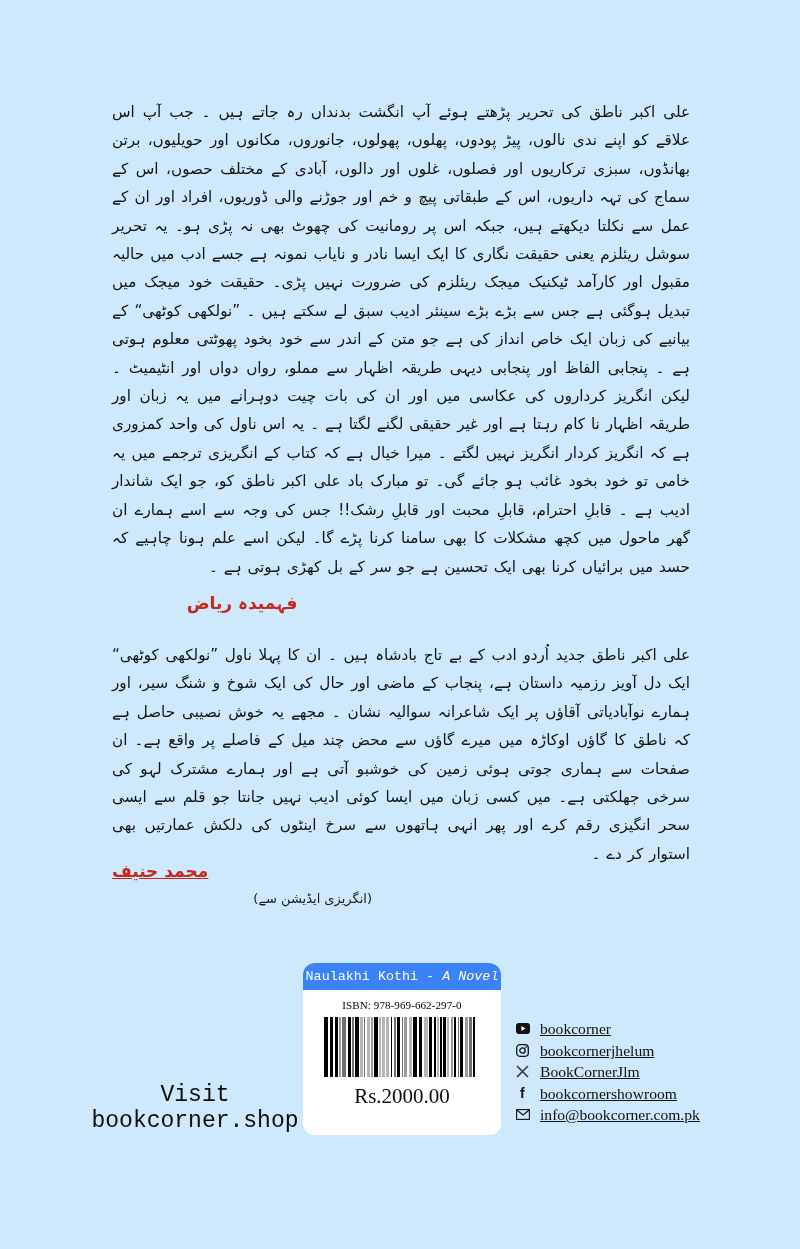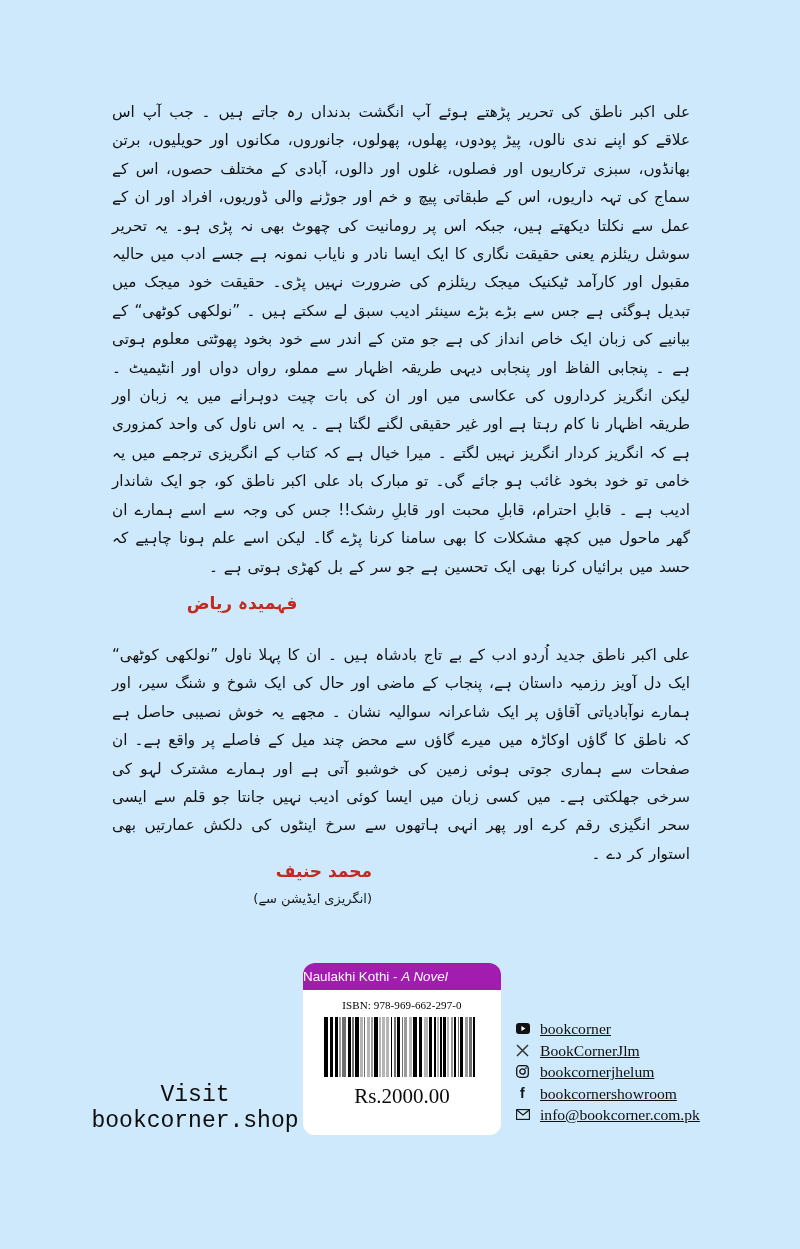--- a/index.html
+++ b/index.html
@@ -63,22 +63,23 @@
     top: 592px;
     width: 260px;
     text-align: center;
     direction: rtl;
   }
 
   #attribution-two {
     left: 112px;
     top: 860px;
     width: 260px;
-    text-align: right;
-    direction: rtl;
+    text-align: left;
+    direction: rtl;
+    text-decoration: underline;
   }
 
   .attribution-note {
     position: absolute;
     left: 112px;
     top: 889px;
     width: 260px;
     direction: rtl;
     text-align: right;
     color: #17181a;
@@ -114,26 +115,26 @@
     top: 963px;
     width: 198px;
     height: 172px;
     background: #ffffff;
     border-radius: 12px;
     overflow: hidden;
     box-sizing: border-box;
   }
   .barcode-title {
     height: 27px;
-    background: #a21caf;
+    background: #3b82f6;
     color: #ffffff;
-    font-family: Liberation Sans, sans-serif;
+    font-family: Liberation Mono, monospace;
     font-size: 13.4px;
     line-height: 27px;
-    text-align: left;
+    text-align: center;
     white-space: nowrap;
   }
   .barcode-title em {
     font-style: italic;
   }
   .barcode-body {
     background: #ffffff;
     height: 145px;
     position: relative;
   }
@@ -315,37 +316,37 @@
           <svg width="14" height="11" viewBox="0 0 14 11">
             <rect x="0" y="0" width="14" height="11" rx="3" fill="#111"></rect>
             <polygon points="5.4,3 9.4,5.5 5.4,8" fill="#fff"></polygon>
           </svg>
         </span>
         <span class="social-text">bookcorner</span>
       </div>
       <div class="social-row">
         <span class="social-icon">
           <svg width="13" height="13" viewBox="0 0 13 13">
-            <path d="M1 1 L12 12 M12 1 L1 12" stroke="#333" stroke-width="1.5" fill="none"></path>
-          </svg>
-        </span>
-        <span class="social-text">BookCornerJlm</span>
-      </div>
-      <div class="social-row">
-        <span class="social-icon">
-          <svg width="13" height="13" viewBox="0 0 13 13">
             <rect x="0.7" y="0.7" width="11.6" height="11.6" rx="3.2" fill="none" stroke="#111" stroke-width="1.3"></rect>
             <circle cx="6.5" cy="6.5" r="2.7" fill="none" stroke="#111" stroke-width="1.3"></circle>
             <circle cx="10" cy="3" r="0.85" fill="#111"></circle>
           </svg>
         </span>
         <span class="social-text">bookcornerjhelum</span>
       </div>
       <div class="social-row">
         <span class="social-icon">
+          <svg width="13" height="13" viewBox="0 0 13 13">
+            <path d="M1 1 L12 12 M12 1 L1 12" stroke="#333" stroke-width="1.5" fill="none"></path>
+          </svg>
+        </span>
+        <span class="social-text">BookCornerJlm</span>
+      </div>
+      <div class="social-row">
+        <span class="social-icon">
           <svg width="13" height="14" viewBox="0 0 13 14">
             <text x="4" y="12" font-family="Liberation Sans, sans-serif" font-size="14" font-weight="bold" fill="#111">f</text>
           </svg>
         </span>
         <span class="social-text">bookcornershowroom</span>
       </div>
       <div class="social-row">
         <span class="social-icon">
           <svg width="14" height="11" viewBox="0 0 14 11">
             <rect x="0.6" y="0.6" width="12.8" height="9.8" fill="none" stroke="#111" stroke-width="1.1"></rect>

